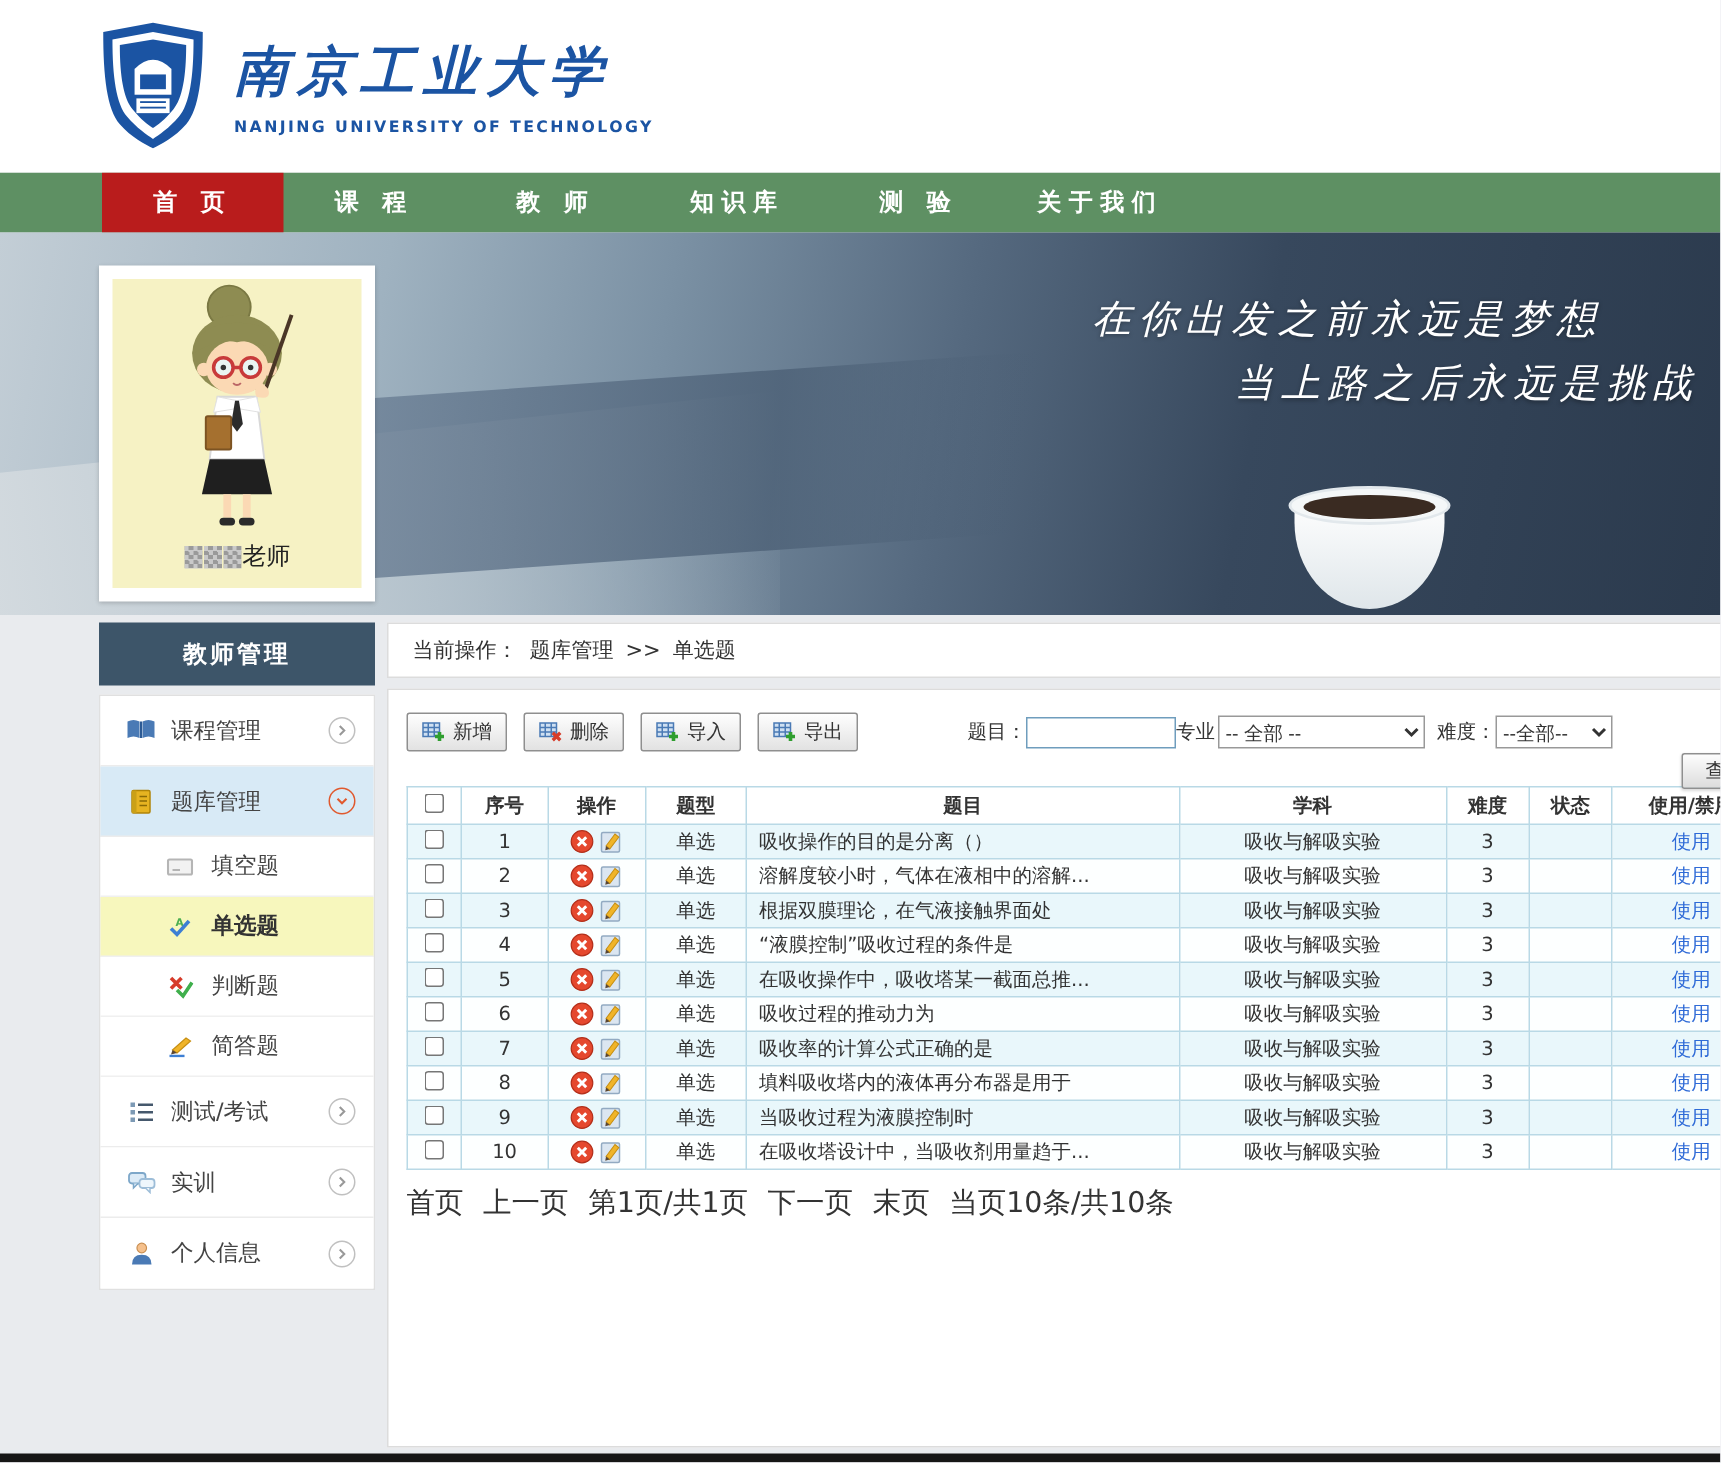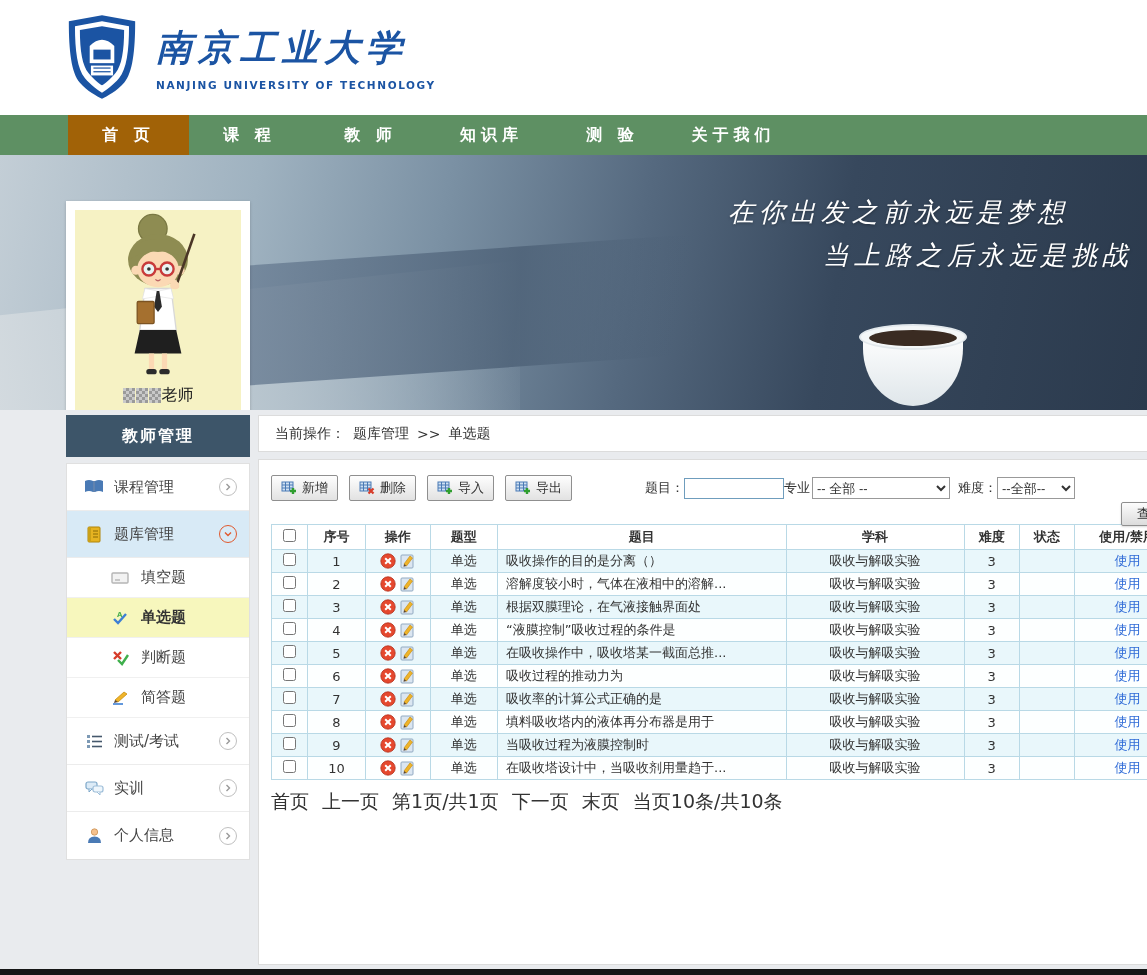--- a/index.html
+++ b/index.html
@@ -9,40 +9,40 @@
   
   .top-header { height:115px; background:#fff; position:relative; }
   .logo-wrap { position:absolute; left:64px; top:14px; display:flex; align-items:flex-start; cursor:pointer; }
   .logo-text { margin-left:16px; padding-top:10px; }
   .logo-zh { font-family:"DejaVu Serif","Liberation Serif",serif; font-style:italic; font-weight:bold; font-size:36px; color:#1b54a3; letter-spacing:6px; }
   .logo-en { font-size:10.5px; font-weight:bold; color:#1b54a3; letter-spacing:1.6px; margin-top:6px; }
 
   
   .nav { height:40px; background:#5e9063; display:flex; padding-left:68px; }
   .nav-item { width:121px; text-align:center; line-height:40px; color:#fff; font-weight:bold; font-size:16px; letter-spacing:5px; cursor:pointer; white-space:nowrap; }
-  .nav-item.active { background:#a16207; }
+  .nav-item.active { background:#b91c1c; }
 
   
   .banner { height:255px; position:relative; overflow:hidden;
     background:linear-gradient(100deg,#c3ced6 0%,#9fb2c0 22%,#7b91a4 38%,#55697f 55%,#37485d 72%,#2b3a4d 100%); }
   .banner::before { content:""; position:absolute; left:-40px; bottom:-30px; width:560px; height:150px;
     background:linear-gradient(80deg,#d8dee2 0%,#b9c6cf 50%,rgba(185,198,207,0) 100%); transform:skewY(-6deg); }
   .banner::after { content:""; position:absolute; left:240px; bottom:40px; width:460px; height:120px;
     background:linear-gradient(95deg,#6c8096 0%,#4c6076 60%,rgba(76,96,118,0) 100%); transform:skewY(-4deg); opacity:.8; }
   .cup { position:absolute; right:170px; bottom:-18px; width:128px; height:96px; z-index:2; }
   .cup .bowl { position:absolute; left:14px; top:0; width:100px; height:74px; background:linear-gradient(#ffffff,#dfe6ea); border-radius:0 0 52px 52px / 0 0 60px 60px; }
   .cup .rim { position:absolute; left:10px; top:-8px; width:108px; height:26px; background:#f4f7f8; border-radius:50%; border:2px solid #e2e8ec; }
   .cup .coffee { position:absolute; left:20px; top:-2px; width:88px; height:16px; background:#3a2b22; border-radius:50%; }
   .quote { position:absolute; right:14px; top:40px; text-align:right; color:#fff; z-index:3;
     font-family:"DejaVu Serif","Liberation Serif",serif; font-style:italic; font-size:26px; letter-spacing:5px; text-shadow:0 1px 3px rgba(0,0,0,.35); }
   .quote .l1 { padding-right:64px; }
   .quote .l2 { margin-top:8px; }
 
   
-  .avatar-card { position:absolute; left:66px; top:22px; width:184px; height:224px; background:#fff; padding:9px; z-index:4; box-shadow:0 1px 3px rgba(0,0,0,.2);margin-top:24px; }
+  .avatar-card { position:absolute; left:66px; top:22px; width:184px; height:224px; background:#fff; padding:9px; z-index:4; box-shadow:0 1px 3px rgba(0,0,0,.2); }
   .avatar-img { width:100%; height:100%; background:#f6f2c4; position:relative; }
   .avatar-img svg { display:block; margin:0 auto; }
   .teacher-name { position:absolute; left:0; right:0; bottom:10px; text-align:center; font-size:16px; color:#222; display:flex; justify-content:center; align-items:center; gap:1px; }
   .mosaic { display:inline-block; width:12px; height:15px;
     background:repeating-conic-gradient(#9a9a9a 0% 25%, #c9c9c9 0% 50%); background-size:6px 6px; }
 
   
   .main { position:relative; height:565px; background:#e9ebee; }
 
   

